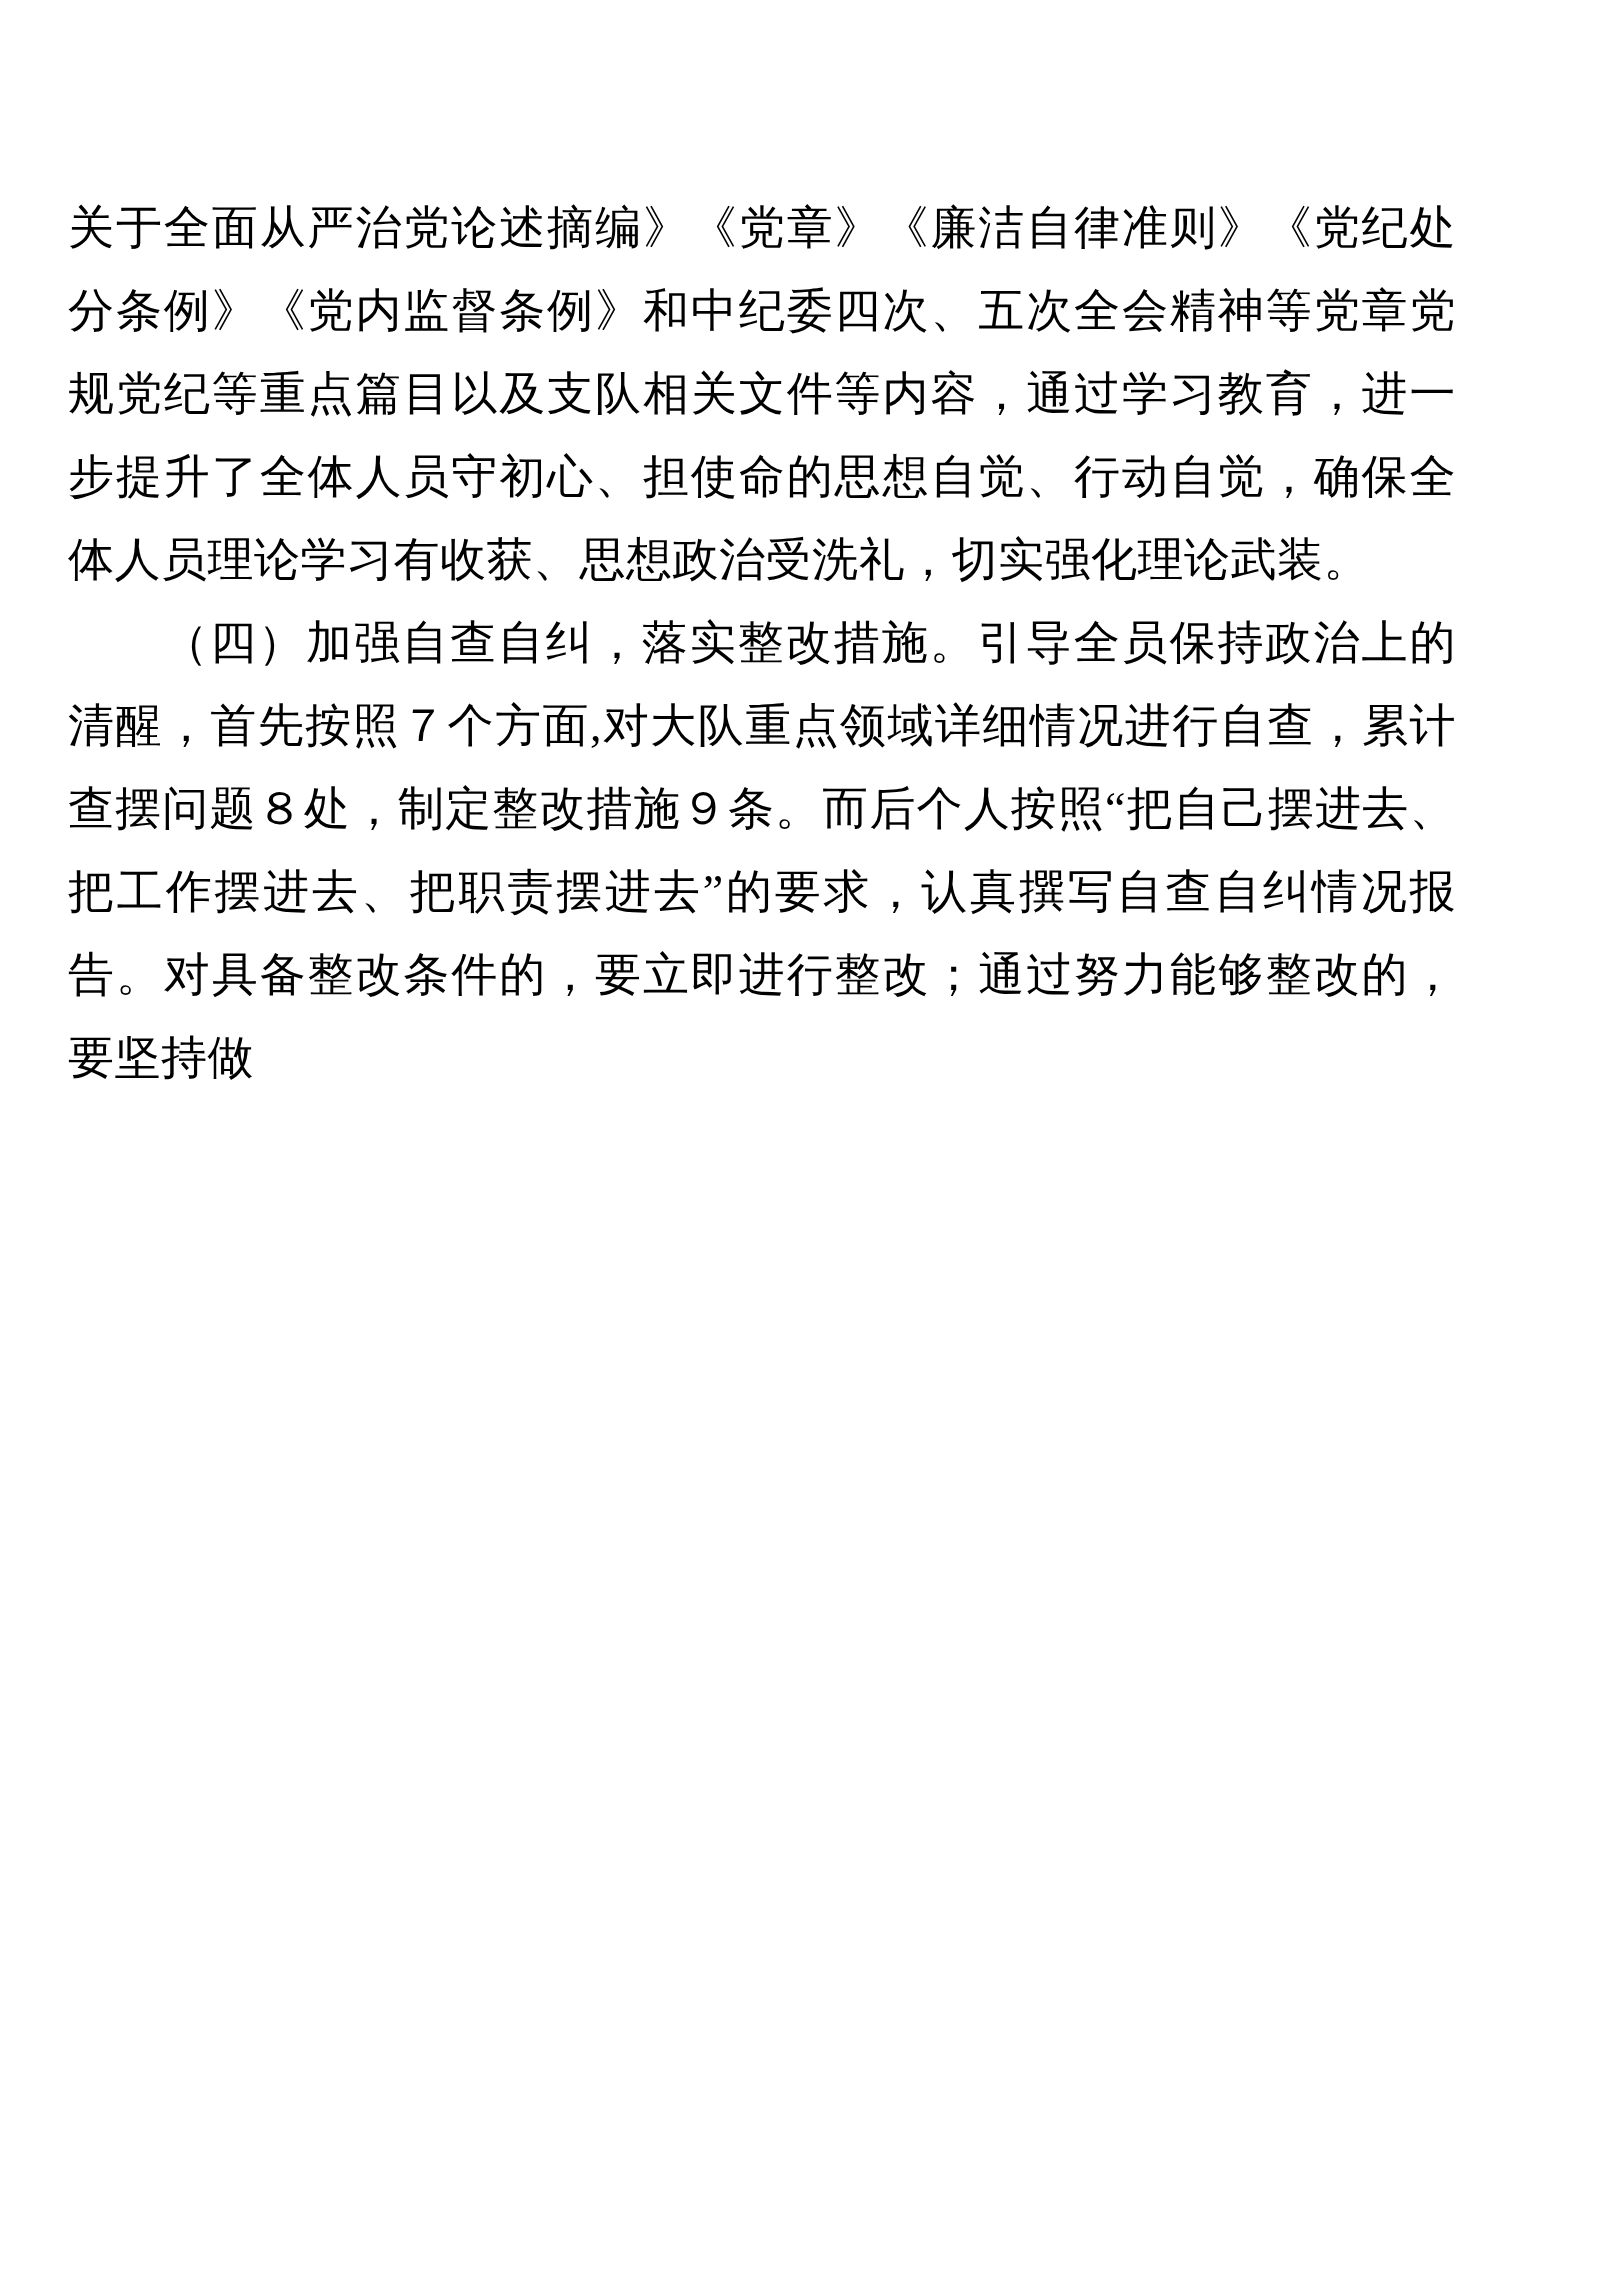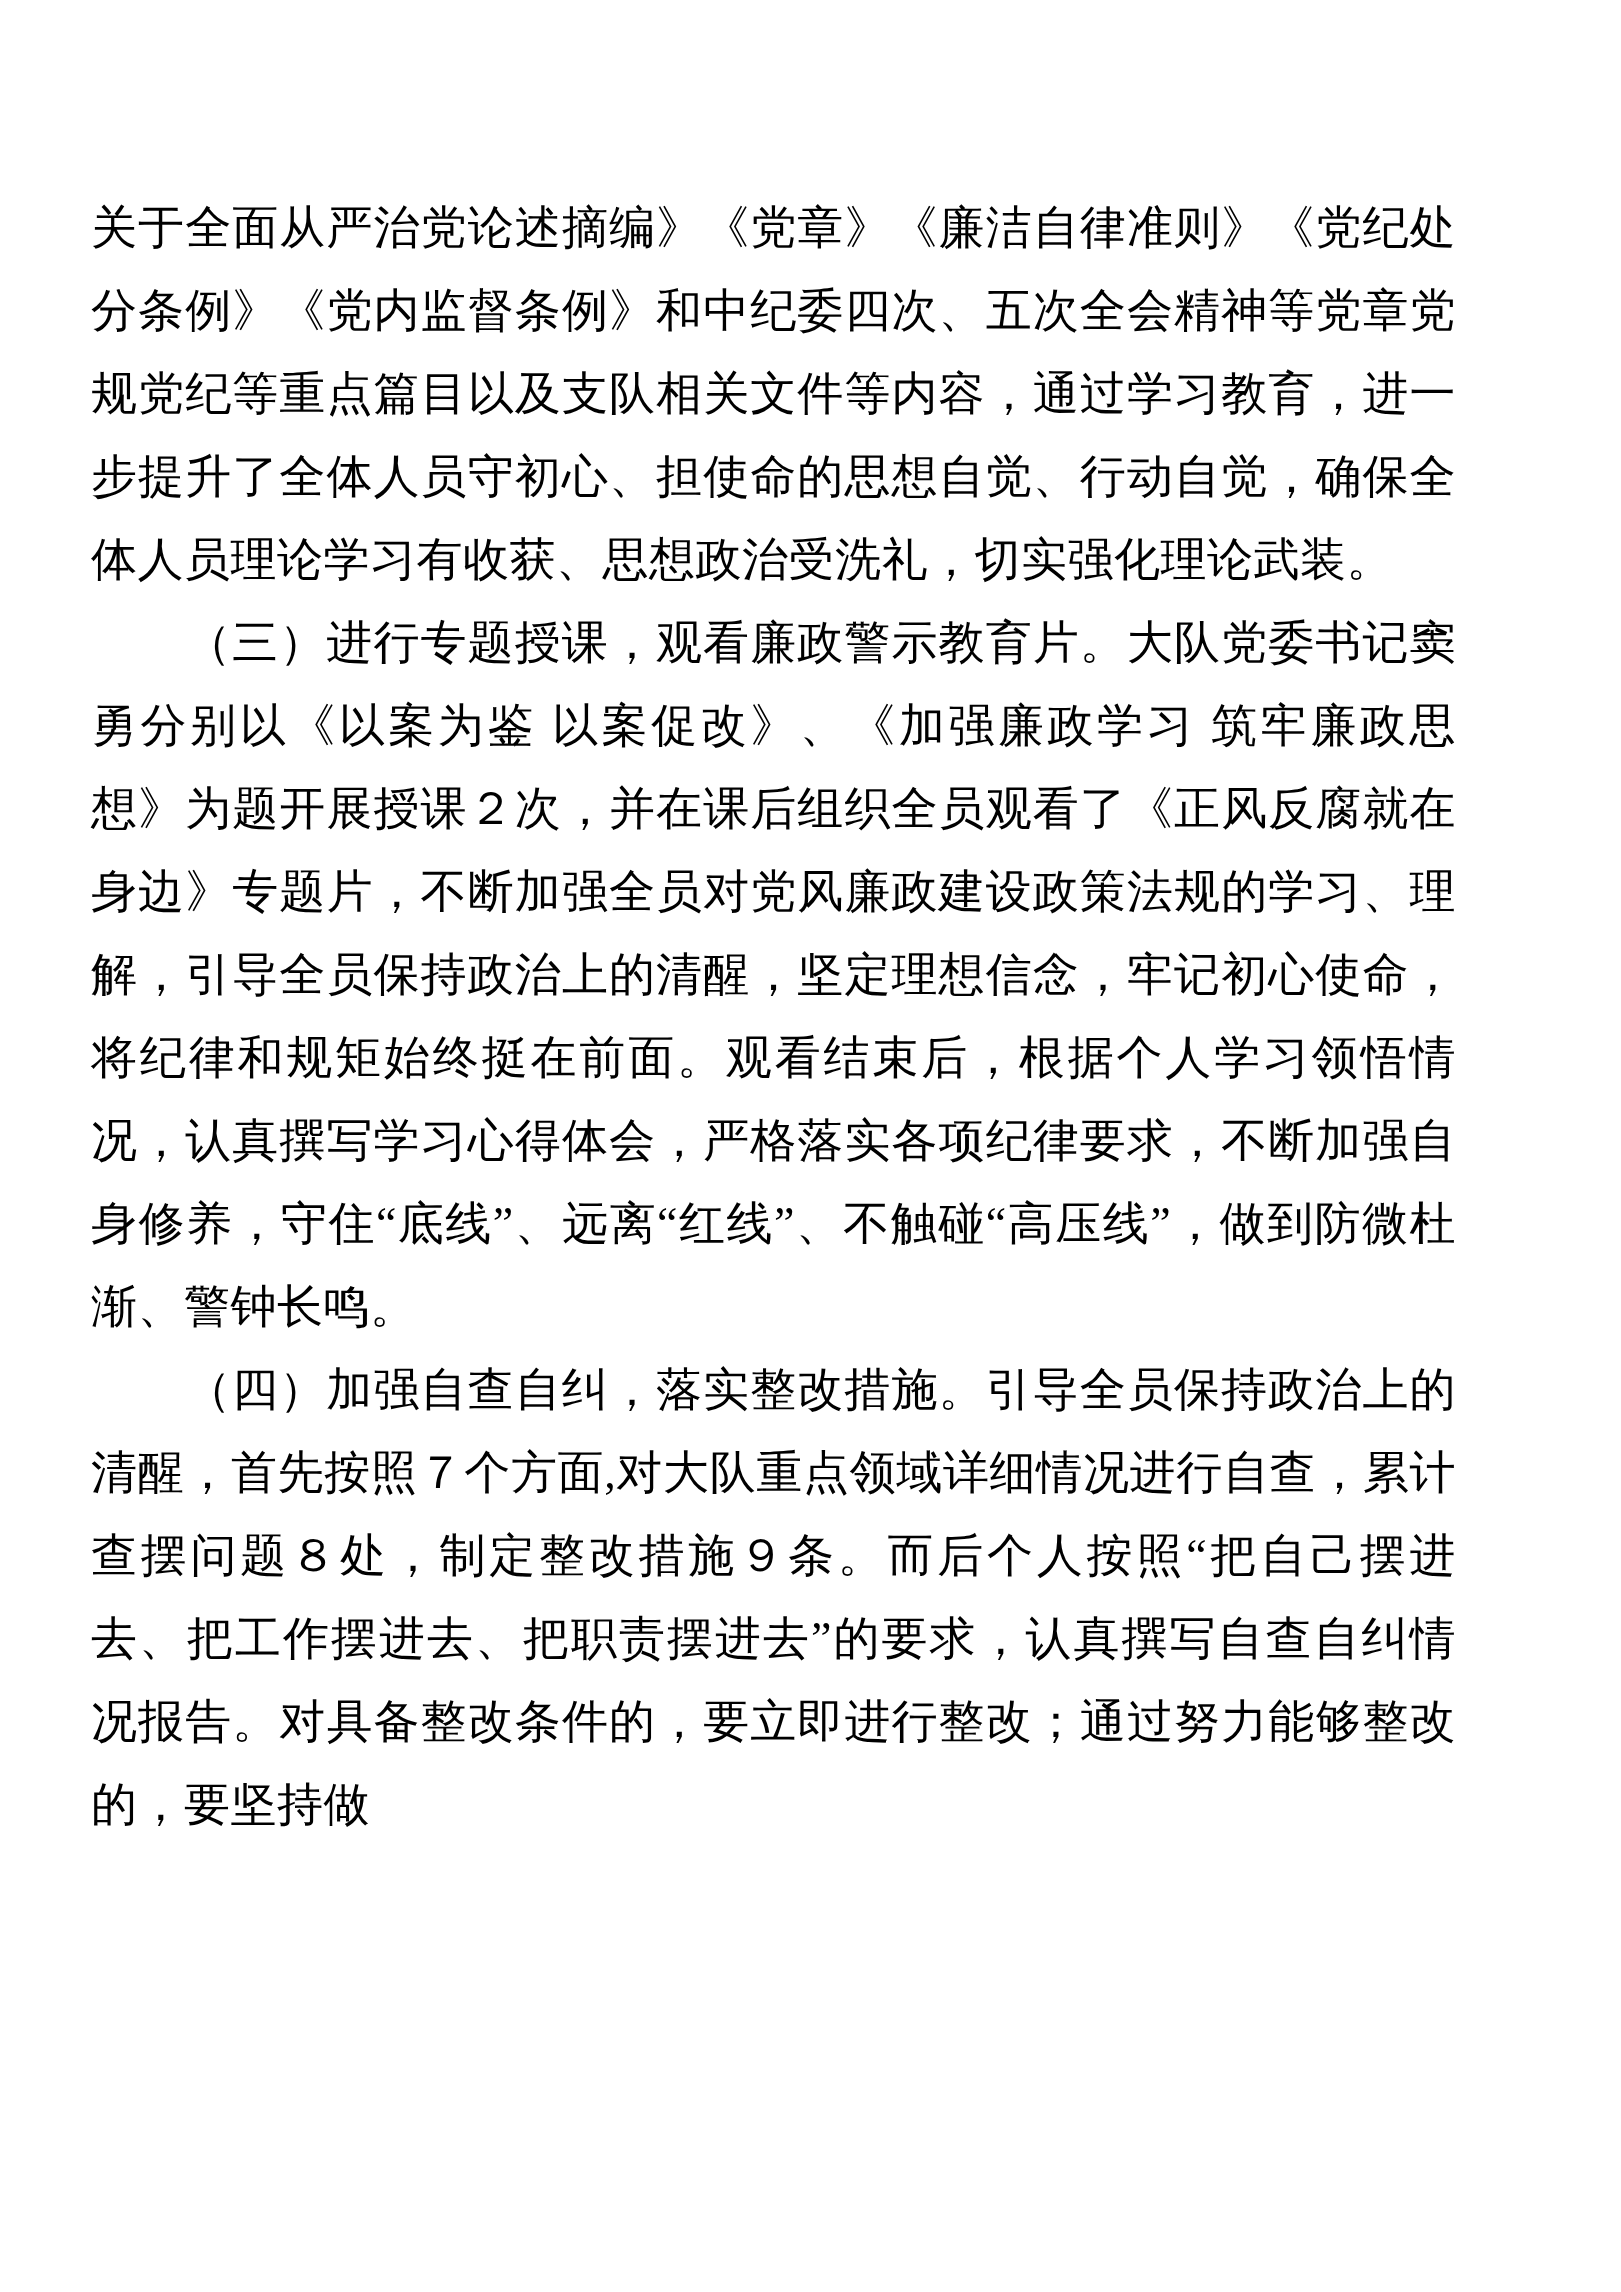--- a/index.html
+++ b/index.html
@@ -12,21 +12,21 @@
     height: 2293px;
     font-family: "Liberation Serif", "DejaVu Serif", serif;
     color: #000000;
     position: relative;
     overflow: hidden;
   }
   .page {
     box-sizing: border-box;
     width: 1621px;
     height: 1921px;
-    padding: 186px 165px 127px 91px;
+    padding: 186px 165px 127px 68px;
     background: #ffffff;
   }
   .doc-body {
     font-size: 46px;
     line-height: 83px;
     text-align: justify;
     text-justify: inter-ideograph;
     letter-spacing: 0.5px;
   }
   .para {
@@ -40,17 +40,16 @@
   .para + .para {
     margin-top: 0;
   }
 </style>
 </head>
 <body>
 
 <div class="page">
   <div class="doc-body">
     <p class="para">关于全面从严治党论述摘编》《党章》《廉洁自律准则》《党纪处分条例》《党内监督条例》和中纪委四次、五次全会精神等党章党规党纪等重点篇目以及支队相关文件等内容，通过学习教育，进一步提升了全体人员守初心、担使命的思想自觉、行动自觉，确保全体人员理论学习有收获、思想政治受洗礼，切实强化理论武装。</p>
-    <p class="para para-indent">（三）进行专题授课，观看廉政警示教育片。大队党委书记窦勇分别以《以案为鉴 以案促改》、《加强廉政学习 筑牢廉政思想》为题开展授课２次，并在课后组织全员观看了《正风反腐就在身边》专题片，不断加强全员对党风廉政建设政策法规的学习、理解，引导全员保持政治上的清醒，坚定理想信念，牢记初心使命，将纪律和规矩始终挺在前面。观看结束后，根据个人学习领悟情况，认真撰写学习心得体会，严格落实各项纪律要求，不断加强自身修养，守住“底线”、远离“红线”、不触碰“高压线”，做到防微杜渐、警钟长鸣。</p>
     <p class="para para-indent">（四）加强自查自纠，落实整改措施。引导全员保持政治上的清醒，首先按照７个方面,对大队重点领域详细情况进行自查，累计查摆问题８处，制定整改措施９条。而后个人按照“把自己摆进去、把工作摆进去、把职责摆进去”的要求，认真撰写自查自纠情况报告。对具备整改条件的，要立即进行整改；通过努力能够整改的，要坚持做</p>
   </div>
 </div>
 
 
 </body></html>

